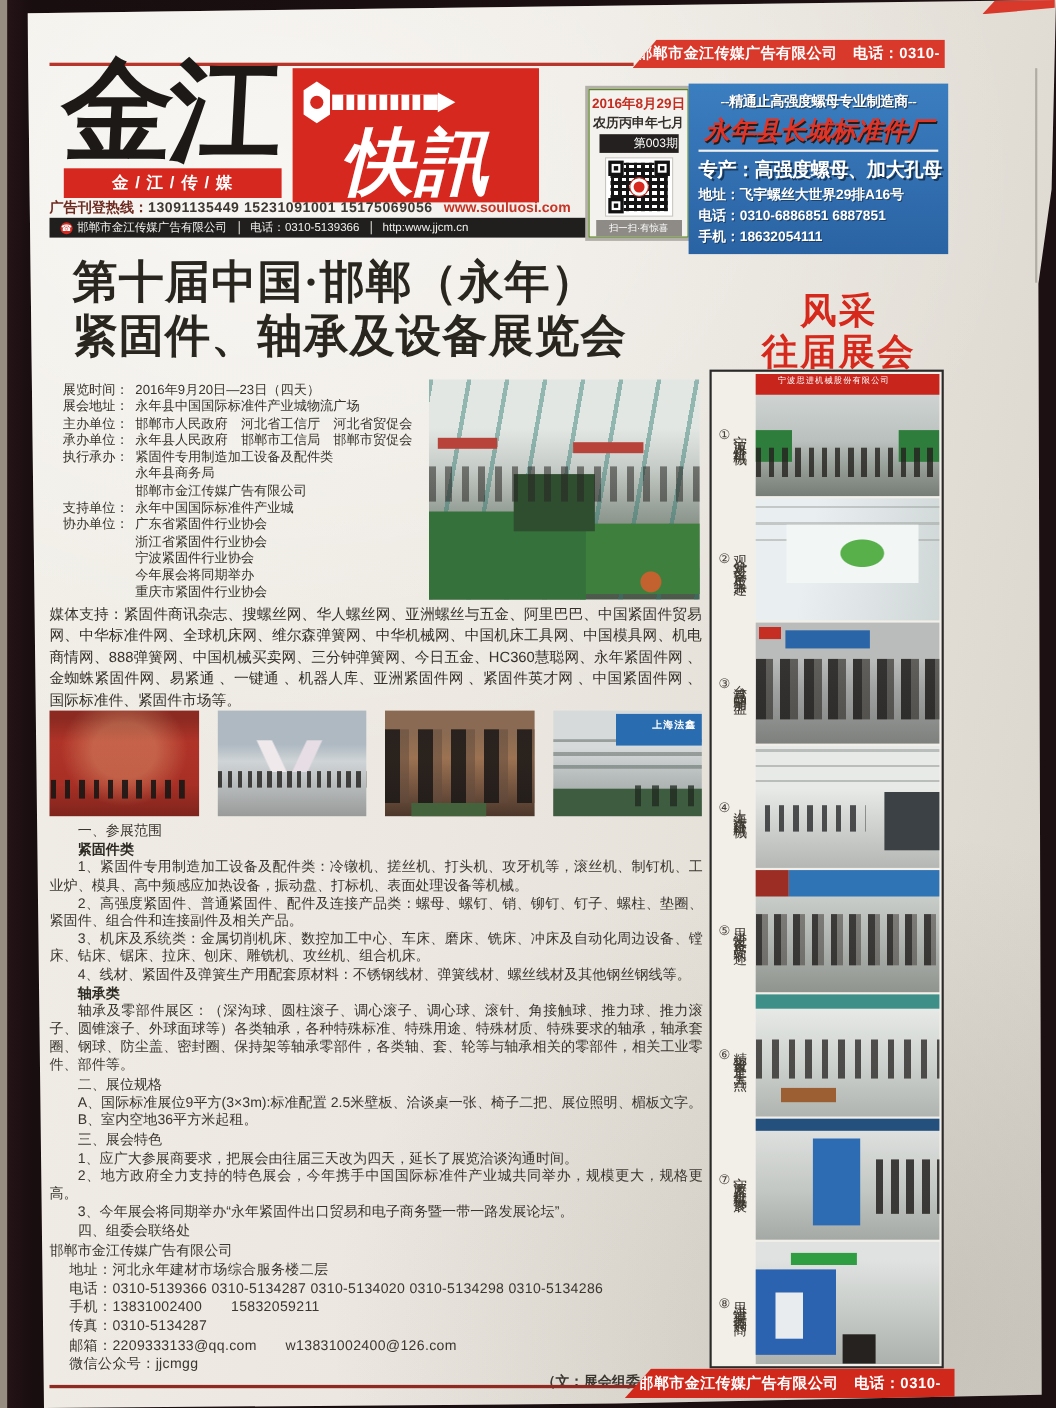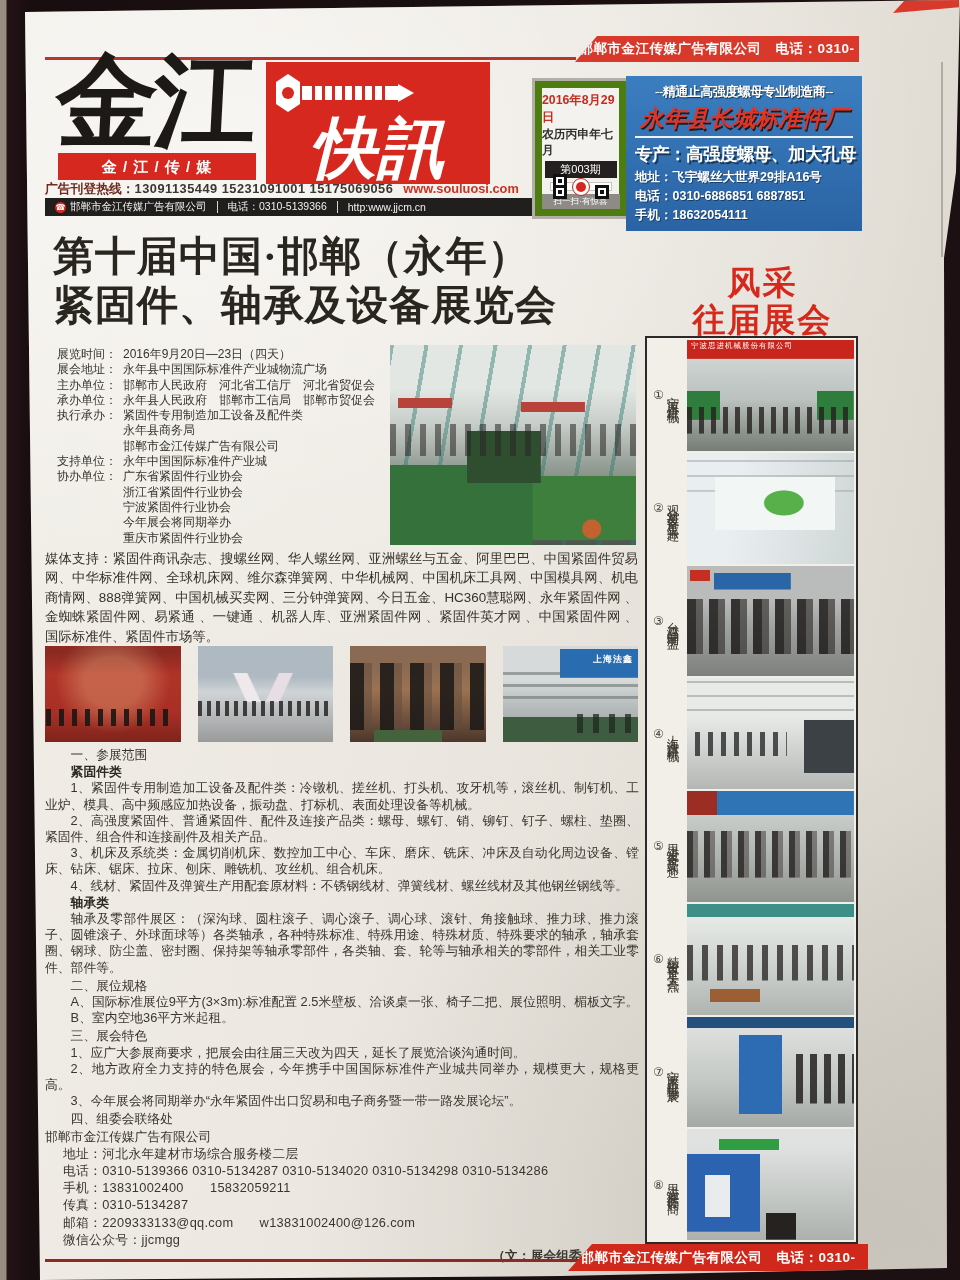--- a/index.html
+++ b/index.html
@@ -36,25 +36,25 @@
   .hotline .num{color:#3b362f;letter-spacing:.5px;}
   .hotline .site{color:#c63425;margin-left:10px;}
   .blackbar{left:45px;top:198px;width:492px;height:18px;background:#211f1e;color:#f2f1ee;
             display:flex;align-items:center;font-size:10.5px;white-space:nowrap;}
   .blackbar .seg{padding:0 10px;display:flex;align-items:center;gap:4px;}
   .blackbar .sep{width:1px;height:12px;background:#d8d6d2;}
   .phone-badge{display:inline-block;width:11px;height:11px;border-radius:50%;background:#d6281e;
                color:#fff;font-size:8px;line-height:11px;text-align:center;}
   
   .issuebox{left:532px;top:78px;width:97px;height:141px;background:#b2afa9;padding:3px;box-sizing:border-box;}
-  .issue-in{background:#f4f2ee;border:7px solid #4d7c0f;height:100%;box-sizing:border-box;
+  .issue-in{background:#f4f2ee;border:1px solid #4d7c0f;height:100%;box-sizing:border-box;
             display:flex;flex-direction:column;align-items:center;}
   .issue-date{margin-top:4px;font-size:12.3px;font-weight:bold;color:#c22d20;}
   .issue-lunar{margin-top:1px;font-size:11.8px;color:#34312d;font-weight:bold;}
-  .issue-no{margin-top:2px;width:72px;background:#23201f;color:#fff;font-size:11px;text-align:center;padding:1px 0;}
+  .issue-no{margin-top:2px;width:72px;background:#23201f;color:#fff;font-size:11px;text-align:right;padding:1px 0;}
   .qr{margin-top:4px;position:relative;width:60px;height:60px;background:#fff;border:1px solid #c9c6c0;}
   .qr .plaid{position:absolute;inset:4px;
       background:repeating-linear-gradient(0deg,#151515 0 3px,transparent 3px 6px),
                  repeating-linear-gradient(90deg,#151515 0 3px,transparent 3px 7px);}
   .qr .f{position:absolute;width:14px;height:14px;border:3px solid #111;background:#fff;box-sizing:border-box;}
   .qr .f::after{content:"";position:absolute;inset:2px;background:#111;}
   .qr .f.tl{left:2px;top:2px;} .qr .f.tr{right:2px;top:2px;} .qr .f.bl{left:2px;bottom:2px;}
   .qr .dot{position:absolute;left:50%;top:50%;width:16px;height:16px;border-radius:50%;
            background:#fff;border:1px solid #c0281e;transform:translate(-50%,-50%);}
   .qr .dot::after{content:"";position:absolute;inset:3px;border-radius:50%;background:#d6281e;}
@@ -65,21 +65,21 @@
   .ad-tag{font-size:13px;font-weight:900;color:#fff;text-align:center;letter-spacing:-.5px;
           text-shadow:1px 1px 1px rgba(0,0,0,.6);white-space:nowrap;font-family:Liberation Serif, serif;}
   .ad-co{margin-top:2px;font-size:23px;font-weight:900;font-style:italic;color:#e23325;text-align:center;
          font-family:"Liberation Serif","DejaVu Serif",serif;text-shadow:1px 2px 0 #1d1d1d;
          padding-bottom:2px;border-bottom:2px solid #f0f0ee;white-space:nowrap;}
   .ad-prod{margin-top:4px;font-size:17.5px;font-weight:900;color:#fff;text-align:center;letter-spacing:-.5px;
            text-shadow:2px 2px 0 rgba(0,0,0,.5);white-space:nowrap;}
   .ad-line{margin-top:3px;font-size:12.5px;font-weight:bold;color:#fff;line-height:16px;
            text-shadow:1px 1px 0 rgba(0,0,0,.4);white-space:nowrap;}
   
-  .headline{left:53px;top:232px;width:590px;font-family:"Liberation Serif","DejaVu Serif",serif;
+  .headline{left:66px;top:232px;width:590px;font-family:"Liberation Serif","DejaVu Serif",serif;
             font-size:41px;font-weight:900;color:#29261f;line-height:49px;letter-spacing:1px;white-space:nowrap;}
   .inforows{left:57px;top:347px;width:340px;font-size:12px;line-height:15.3px;color:#37332c;}
   .inforow{display:flex;white-space:nowrap;}
   .inforow .lab{width:66px;flex:none;}
   .inforow .val{flex:1;}
   
   .photo{position:relative;overflow:hidden;}
   .artphoto{left:390px;top:345px;width:246px;height:200px;
     background:
       radial-gradient(circle at 82% 92%,#c4622f 0 9px,transparent 10px),
@@ -132,21 +132,21 @@
   .sb-cap{width:36px;flex:none;display:flex;align-items:center;justify-content:center;gap:0;}
   .sb-num{font-size:12px;color:#453f37;}
   .sb-txt{writing-mode:vertical-rl;font-size:12.5px;letter-spacing:3px;color:#3c372f;max-height:100%;}
   .sb-row .photo{flex:1;}
   .s1{background:
       linear-gradient(#c8251c,#c8251c) 0 0/100% 17% no-repeat,
       repeating-linear-gradient(90deg,rgba(35,32,30,.8) 0 5px,transparent 5px 12px) 0 80%/100% 24% no-repeat,
       linear-gradient(#2f7d3c,#2f7d3c) 0 62%/20% 26% no-repeat,
       linear-gradient(#2f7d3c,#2f7d3c) 100% 62%/22% 26% no-repeat,
       linear-gradient(180deg,#cfd4d2 17%,#b9c0bd 55%,#8e968f 82%,#757d76 100%);}
-  .s1 .banner{position:absolute;top:1px;left:4px;right:2px;color:#fff;font-size:7.5px;
+  .s1 .banner{position:absolute;top:1px;left:20px;right:2px;color:#fff;font-size:7.5px;
               letter-spacing:1px;white-space:nowrap;overflow:hidden;}
   .s2{background:
       radial-gradient(ellipse at 58% 45%,#57b04a 0 14%,transparent 15%),
       linear-gradient(#f2f6f5,#f2f6f5) 60% 42%/72% 48% no-repeat,
       repeating-linear-gradient(0deg,rgba(150,155,150,.45) 0 2px,transparent 2px 15px) 0 0/100% 35% no-repeat,
       linear-gradient(100deg,#e9eef0 0 30%,#dfe5e6 60%,#cfd6d6 100%);}
   .s3{background:
       linear-gradient(#c52f23,#c52f23) 2% 5%/12% 10% no-repeat,
       linear-gradient(#2a65a8,#2a65a8) 30% 8%/46% 15% no-repeat,
       repeating-linear-gradient(90deg,rgba(30,28,26,.85) 0 9px,rgba(60,56,52,.7) 9px 16px,transparent 16px 22px) 0 60%/100% 50% no-repeat,

